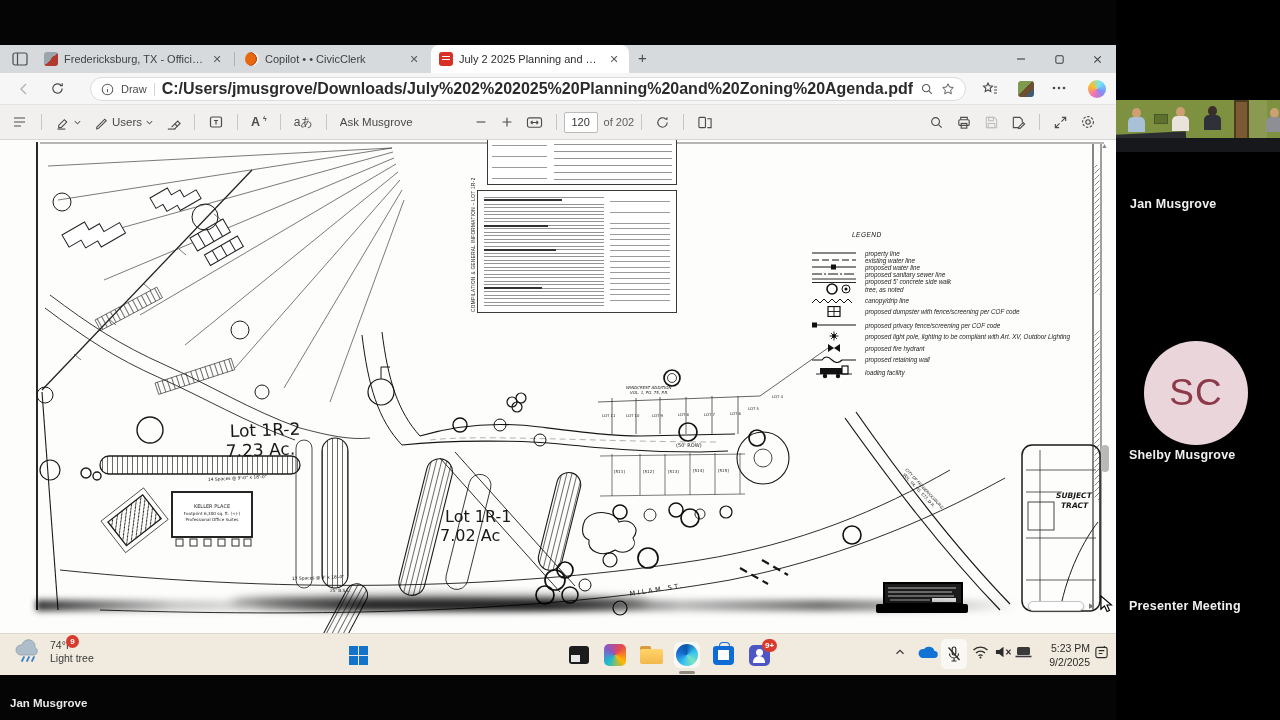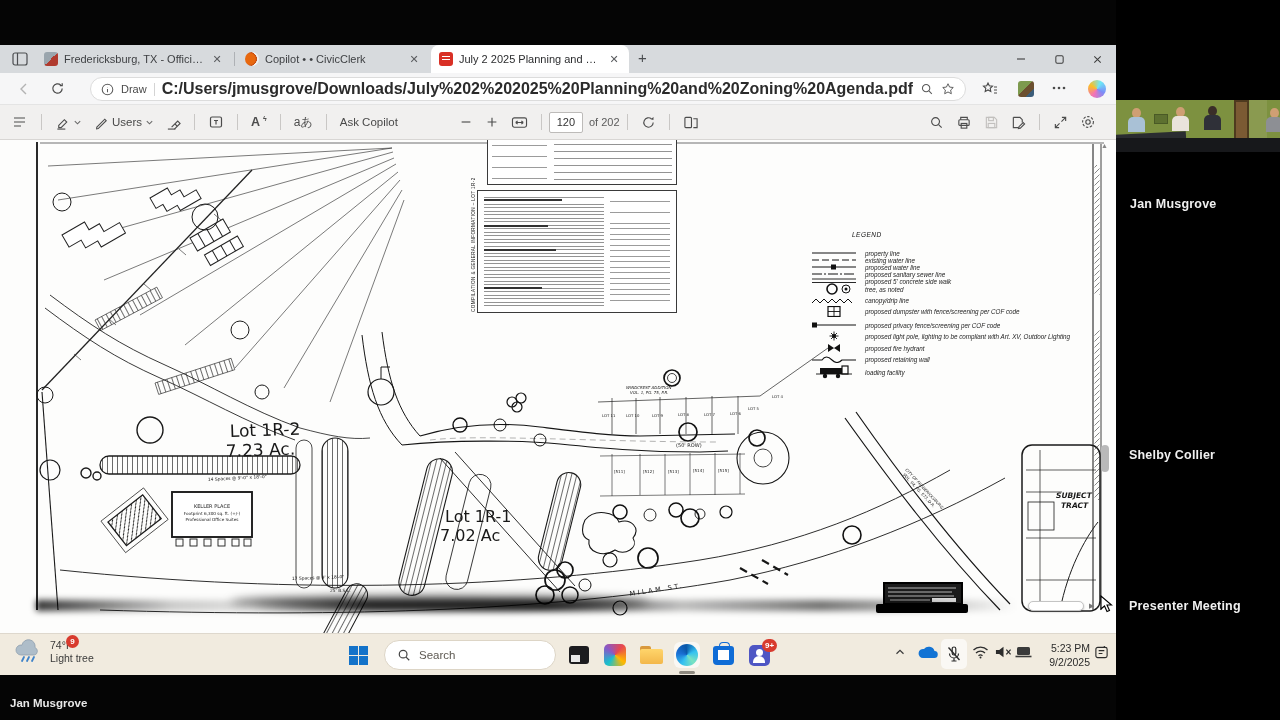--- a/index.html
+++ b/index.html
@@ -252,21 +252,21 @@
       <div class="pb-it" style="font-size:12.5px;font-weight:bold;color:#4c4c4c;">
         <span>A</span>
           <span style="font-size:7px;margin-top:-8px;">ϟ</span>
       </div>
       <div class="pb-sep"></div>
       <div class="pb-it" style="font-size:12px;color:#4c4c4c;text-align:center;">
         <span>aあ</span>
       </div>
       <div class="pb-sep"></div>
       <div class="pb-it">
-        <span>Ask Copilot</span>
+        <span>Ask Musgrove</span>
       </div>
       <div class="pb-it" style="margin-left:55px;">
         <svg class="ic" width="14" height="14" viewBox="0 0 16 16" stroke="#4c4c4c" stroke-width="1.3">
             <path d="M3,8 H13"></path>
           </svg>
       </div>
       <div class="pb-it">
         <svg class="ic" width="14" height="14" viewBox="0 0 16 16" stroke="#4c4c4c" stroke-width="1.3">
             <path d="M3,8 H13 M8,3 V13"></path>
           </svg>
@@ -701,27 +701,20 @@
       <div class="badge wx-badge">9</div>
 
       <div class="tb-ic" style="left:345px;">
         <div class="start-sq">
             <i></i>
             <i></i>
             <i></i>
             <i></i>
           </div>
       </div>
-      <div class="searchpill">
-        <svg width="14" height="14" viewBox="0 0 16 16" fill="none" stroke="#444" stroke-width="1.4">
-            <circle cx="7" cy="7" r="4.4"></circle>
-            <path d="M10.4,10.4 L14,14"></path>
-          </svg>
-        <span>Search</span>
-      </div>
       <div class="tb-ic" style="left:566px;">
         <div style="width:20px;height:18px;background:#1c1c1f;border-radius:3px;position:relative;">
             <div style="position:absolute;left:2px;bottom:2px;width:9px;height:7px;background:#e8e8e8;"></div>
           </div>
       </div>
       <div class="tb-ic" style="left:602px;">
           <div class="m365"></div>
         </div>
       <div class="tb-ic" style="left:638px;">
           <div class="folder"></div>
@@ -805,19 +798,20 @@
         </div>
       <div class="person" style="left:150px;top:8px;">
           <div class="head"></div>
           <div class="body" style="background:#8d8f94;"></div>
         </div>
       <div class="desk2"></div>
       <div class="desk"></div>
     </div>
     <div class="p-name" style="left:14px;top:197px;">Jan Musgrove</div>
 
-    <div class="p-name" style="left:13px;top:448px;">Shelby Collier</div>
+    <div class="avatar" style="top:341px;background:#ead6da;color:#8c3a4a;">SC</div>
+    <div class="p-name" style="left:13px;top:448px;">Shelby Musgrove</div>
 
     <div class="p-name" style="left:13px;top:599px;">Presenter Meeting</div>
   </div>
 
   <div class="speaker-overlay">Jan Musgrove</div>
 </div>
 
 </body></html>

